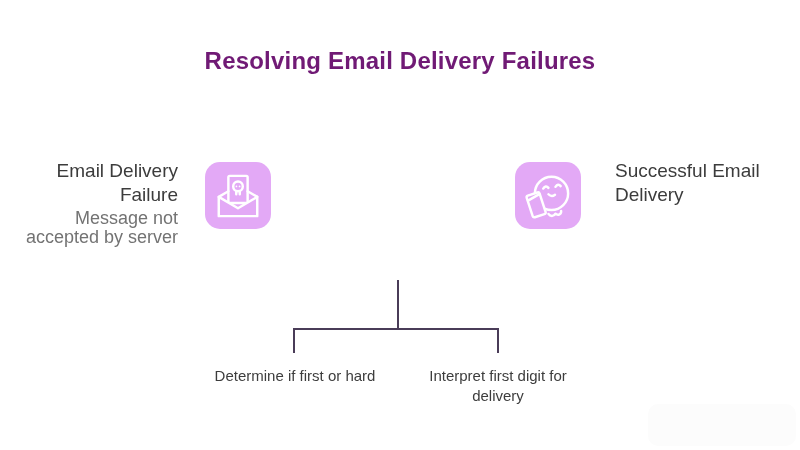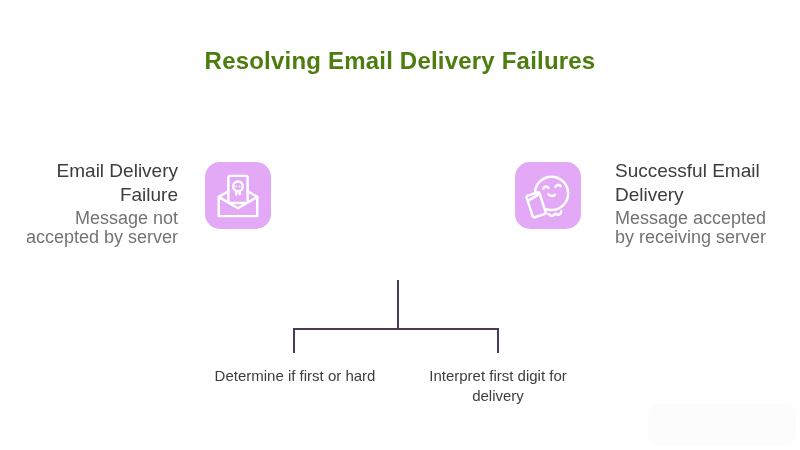--- a/index.html
+++ b/index.html
@@ -17,21 +17,21 @@
   }
   .title {
     position: absolute;
     top: 46px;
     left: 0;
     width: 800px;
     text-align: center;
     font-size: 24px;
     line-height: 30px;
     font-weight: bold;
-    color: #4d7c0f;
+    color: #701a75;
     letter-spacing: 0.2px;
   }
   .side-text { position: absolute; width: 162px; }
   .side-text .heading {
     font-size: 19px;
     line-height: 24px;
     font-weight: normal;
     color: #3c3c3c;
   }
   .side-text .desc {
@@ -152,21 +152,20 @@
         <rect x="11" y="29" width="15.5" height="26" rx="2" fill="#e3a9f6"></rect>
         <path d="M11.5 34.5 L26 31.5"></path>
       </g>
 
       <path d="M32.5 52.5 c2 3 6 3.2 8 -0.3 c3 2.6 7 0.6 6.5 -3.2"></path>
     </svg>
   </div>
 
   <div class="side-text right-text">
     <div class="heading">Successful Email Delivery</div>
-    <div class="desc">Message accepted by receiving server</div>
   </div>
 
   <div class="connector stem"></div>
   <div class="connector h-bar"></div>
   <div class="connector stub-left"></div>
   <div class="connector stub-right"></div>
 
   <div class="branch-label branch-left">Determine if first or hard</div>
   <div class="branch-label branch-right">Interpret first digit for delivery</div>
 

